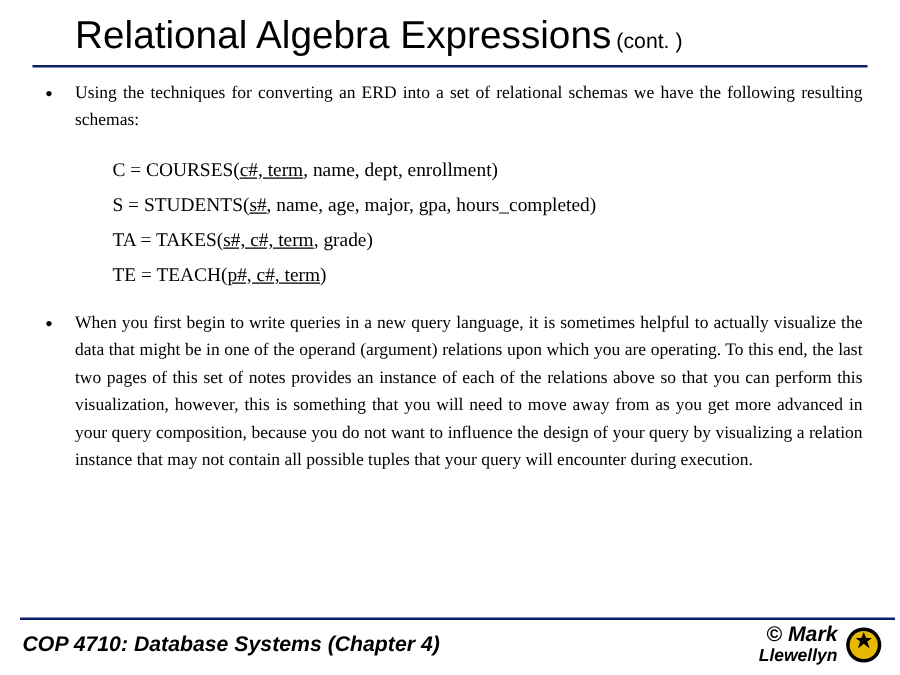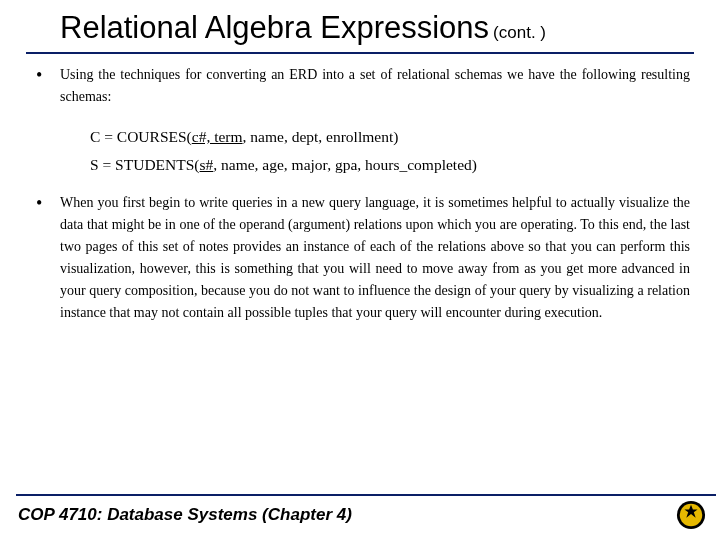--- a/index.html
+++ b/index.html
@@ -121,34 +121,44 @@
       <div class="bullet-text">Using the techniques for converting an ERD into a set of relational schemas we have the following resulting schemas:</div>
     </div>
 
     <div class="schemas">
       <div class="schema-line">
         <span>C = COURSES(</span><span class="u">c#, term</span><span>, name, dept, enrollment)</span>
       </div>
       <div class="schema-line">
         <span>S = STUDENTS(</span><span class="u">s#</span><span>, name, age, major, gpa, hours_completed)</span>
       </div>
+      <div class="schema-line">
+        <span>TA = TAKES(</span><span class="u">s#, c#, term</span><span>, grade)</span>
+      </div>
+      <div class="schema-line">
+        <span>TE = TEACH(</span><span class="u">p#, c#, term</span><span>)</span>
+      </div>
     </div>
 
     <div class="bullet-row para2">
       <div class="bullet-mark">•</div>
       <div class="bullet-text">When you first begin to write queries in a new query language, it is sometimes helpful to actually visualize the data that might be in one of the operand (argument) relations upon which you are operating.  To this end, the last two pages of this set of notes provides an instance of each of the relations above so that you can perform this visualization, however, this is something that you will need to move away from as you get more advanced in your query composition, because you do not want to influence the design of your query by visualizing a relation instance that may not contain all possible tuples that your query will encounter during execution.</div>
     </div>
 
   </div>
 
   <div class="footer">
     <div class="footer-rule"></div>
     <div class="footer-bar">
       <div class="footer-left">COP 4710: Database Systems  (Chapter 4)</div>
       <div class="footer-right">
+        <span class="footer-author-wrap">
+          <span>© Mark</span><br>
+          <span class="footer-author2">Llewellyn</span>
+        </span>
         <span class="logo">
           <svg viewBox="0 0 32 32" width="30" height="30">
             <circle cx="16" cy="16" r="15" fill="#000"></circle>
             <circle cx="16" cy="16" r="12" fill="#e6b800"></circle>
             <path d="M16 5 L18 10 L23 10 L19 13 L21 19 L16 15 L11 19 L13 13 L9 10 L14 10 Z" fill="#000"></path>
           </svg>
         </span>
       </div>
     </div>
   </div>

